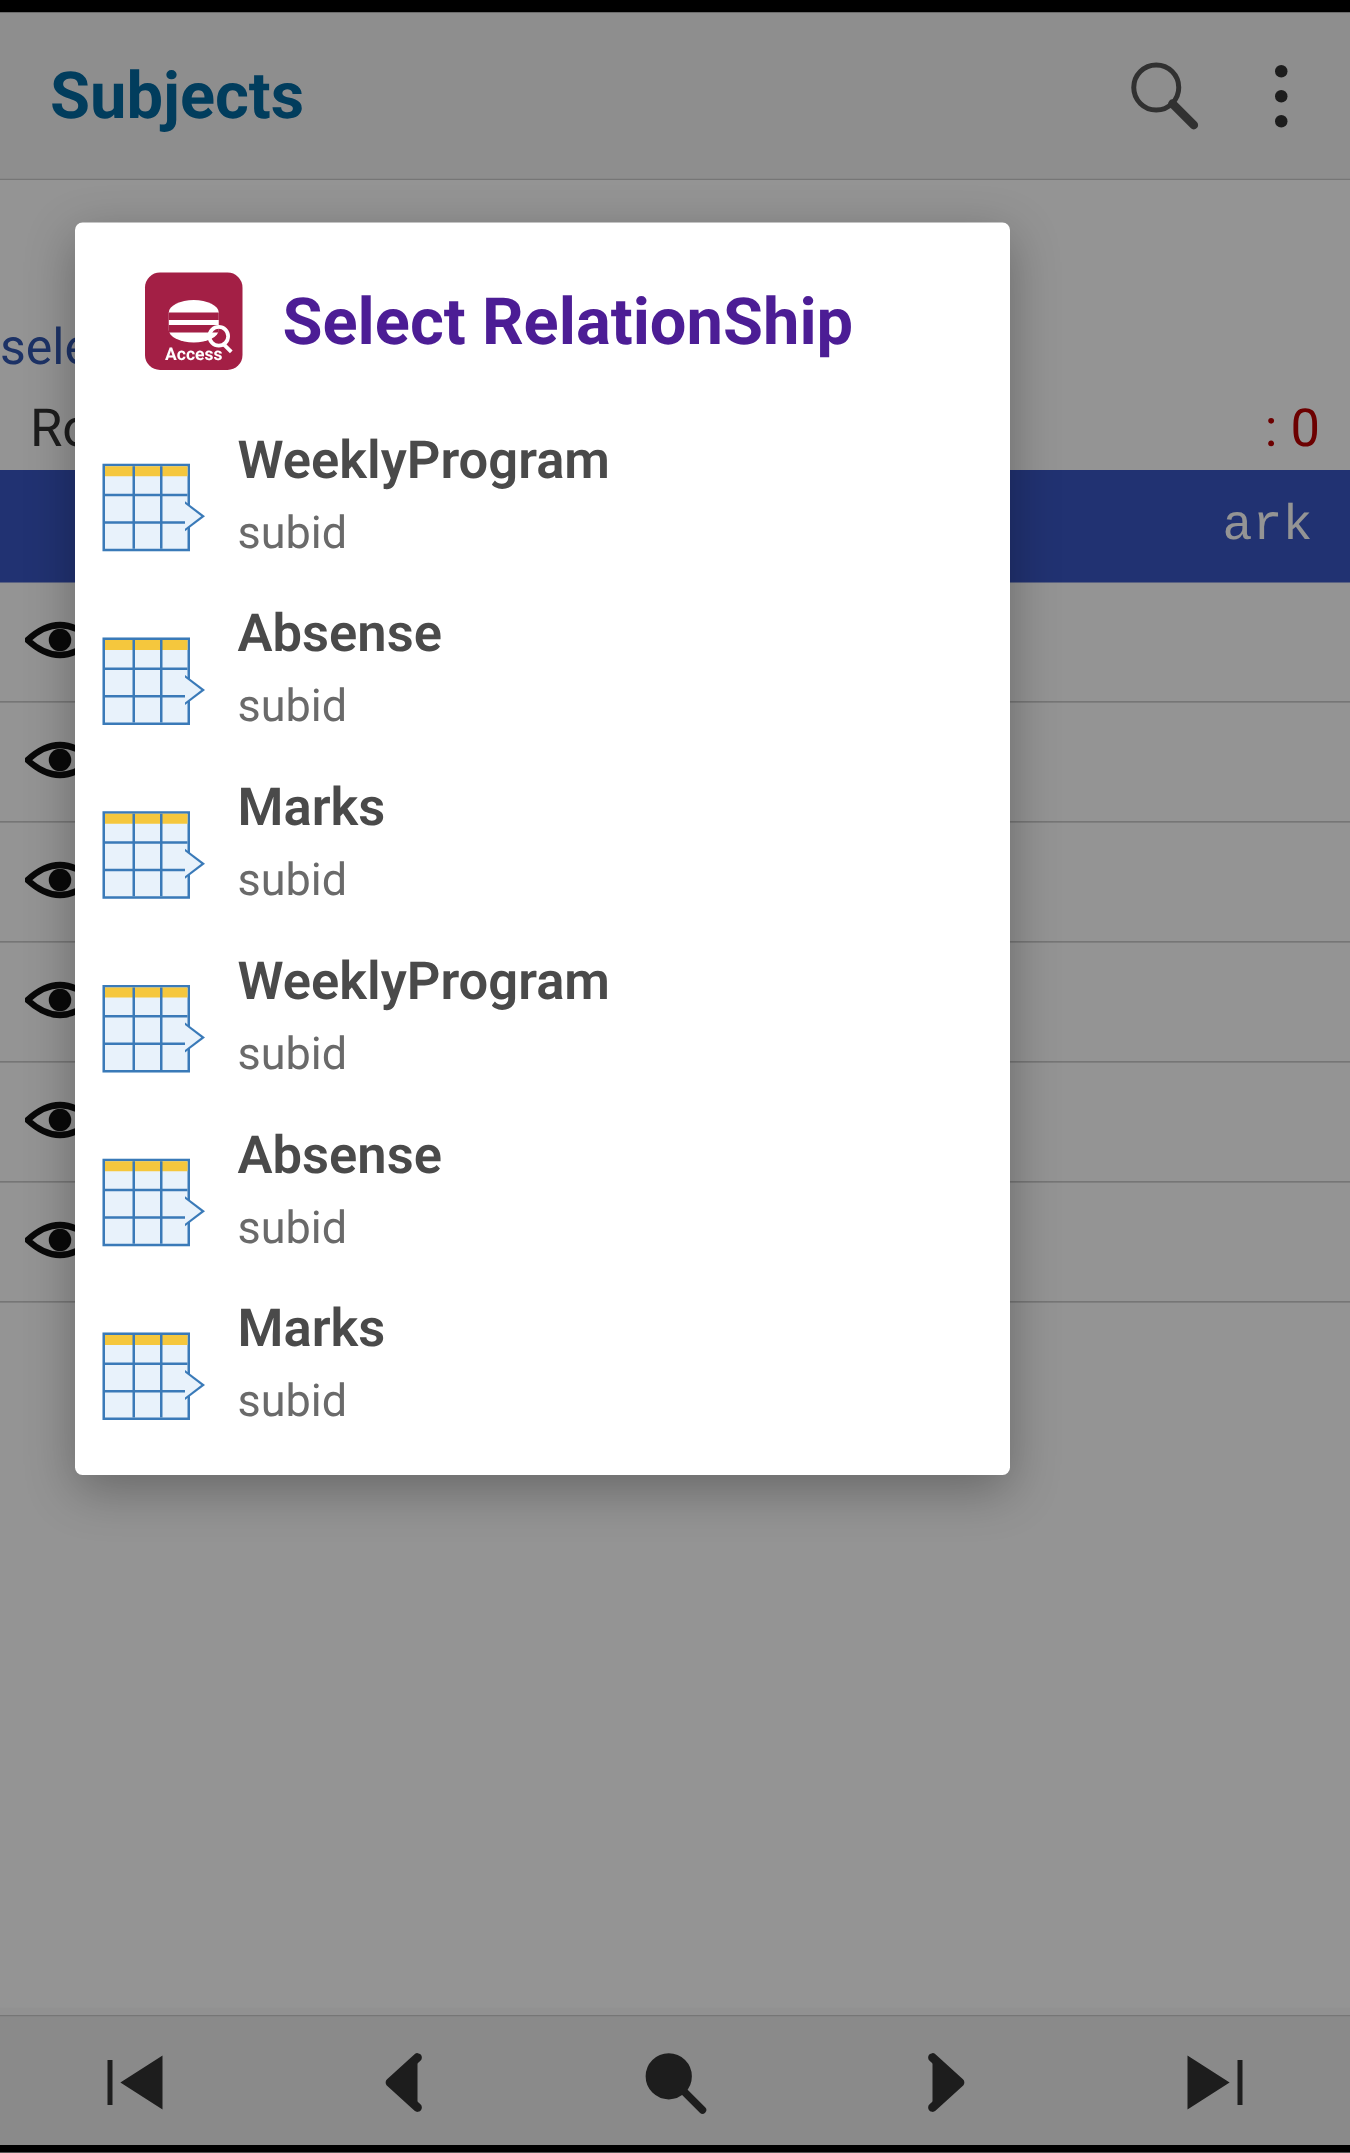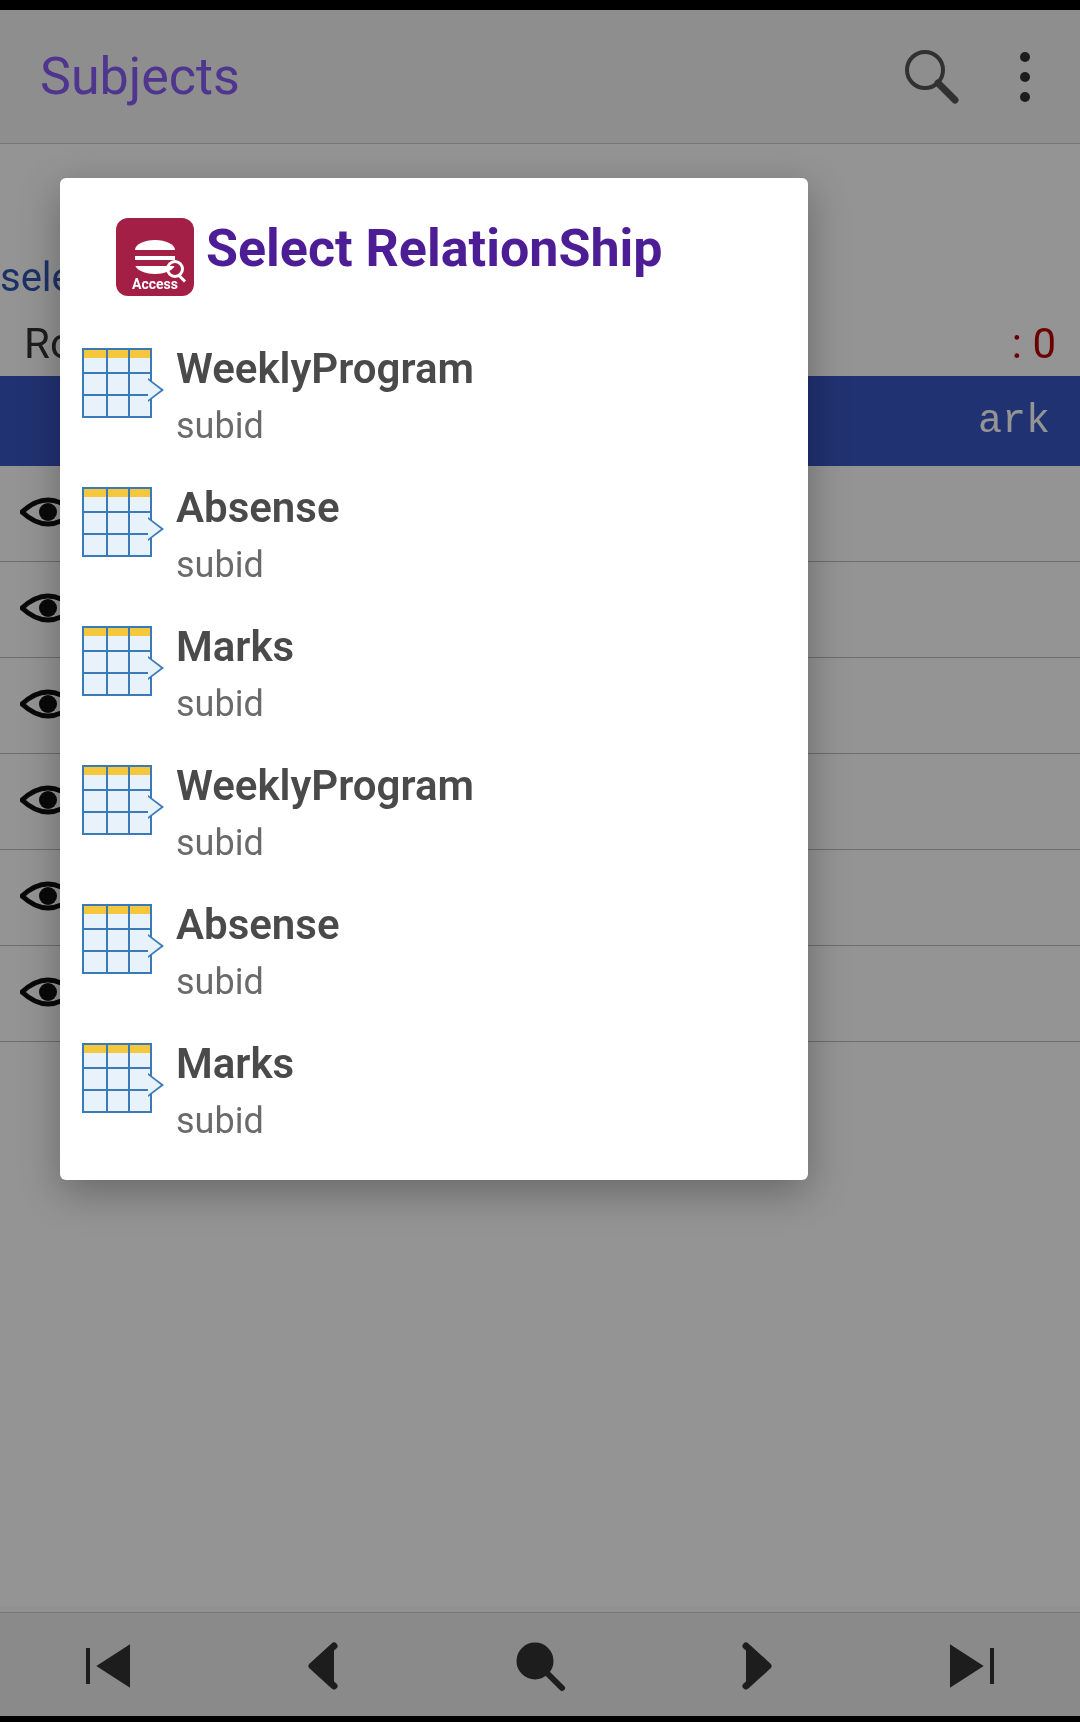--- a/index.html
+++ b/index.html
@@ -3,21 +3,21 @@
 <meta charset="utf-8">
 <style>
   * { box-sizing: border-box; margin: 0; padding: 0; }
   html, body { width: 1080px; height: 1722px; font-family: Roboto, Arial, sans-serif; background: #000; overflow: hidden; }
   
   .screen { width: 1080px; height: 1722px; background: #fafafa; position: relative; }
   
   .status-bar { height: 10px; background: #000; }
   
   .app-bar { height: 134px; background: #f5f5f5; border-bottom: 1px solid #ccc; display: flex; align-items: center; padding: 0 40px 0 40px; }
-  .app-bar-title { font-size: 52px; font-weight: 400; color: #8b5cf6; flex: 1; }
+  .app-bar-title { font-size: 52px; font-weight: 700; color: #0369a1; flex: 1; }
   .app-bar-actions { display: flex; align-items: center; gap: 50px; }
   
   .search-icon svg { width: 60px; height: 60px; stroke: #555; fill: none; stroke-width: 4; }
   .overflow-icon { display: flex; flex-direction: column; gap: 10px; align-items: center; justify-content: center; padding: 0 10px; }
   .overflow-icon span { width: 10px; height: 10px; background: #333; border-radius: 50%; }
   
   .content { position: absolute; top: 144px; left: 0; right: 0; bottom: 116px; background: #fff; }
   .content .link-text { color: #3156b0; font-size: 40px; padding: 110px 0 0 0; }
   .content .row-info { font-size: 42px; color: #333; padding: 18px 24px 8px 24px; display: flex; justify-content: space-between; }
   .content .row-info .count { color: #b00; }
@@ -26,34 +26,34 @@
   .table-row { height: 96px; border-bottom: 1px solid #bbb; display: flex; align-items: center; padding-left: 20px; }
   .eye-icon svg { width: 56px; height: 36px; }
   
   .bottom-nav { position: absolute; bottom: 0; left: 0; right: 0; height: 110px; background: #eee; border-top: 1px solid #ccc; display: flex; justify-content: space-around; align-items: center; }
   .bottom-nav .nav-btn svg { width: 56px; height: 56px; fill: #333; stroke: #333; }
   
   .scrim { position: absolute; inset: 0; background: rgba(0,0,0,0.42); }
   
   .dialog { position: absolute; left: 60px; top: 178px; width: 748px; background: #fff; border-radius: 6px; box-shadow: 0 12px 40px rgba(0,0,0,0.3); padding-bottom: 20px; }
   
-  .dialog-header { display: flex; align-items: flex-start; padding: 40px 20px 30px 56px; gap: 12px; }
+  .dialog-header { display: flex; align-items: center; padding: 40px 20px 30px 56px; gap: 32px; }
   .app-icon { width: 78px; height: 78px; background: #a31f45; border-radius: 12px; display: flex; flex-direction: column; align-items: center; justify-content: center; position: relative; }
   .app-icon .db { width: 40px; height: 34px; background: #fff; border-radius: 20px / 10px; position: relative; }
   .app-icon .db::before, .app-icon .db::after { content:""; position:absolute; left:0; right:0; height: 6px; background: #a31f45; }
   .app-icon .db::before { top: 10px; }
   .app-icon .db::after { top: 20px; }
   .app-icon .label { color: #fff; font-size: 14px; font-weight: 700; position: absolute; bottom: 4px; }
   .app-icon .mag { position: absolute; right: 10px; bottom: 18px; width: 18px; height: 18px; border: 3px solid #fff; border-radius: 50%; }
   .app-icon .mag::after { content:""; position:absolute; width: 3px; height: 10px; background:#fff; bottom:-8px; right:-2px; transform: rotate(-45deg); }
   
   .dialog-title { font-size: 52px; font-weight: 700; color: #4c1d95; }
   
   .rel-list { }
-  .rel-item { display: flex; align-items: flex-start; padding: 18px 20px 18px 20px; gap: 16px; cursor: pointer; }
+  .rel-item { display: flex; align-items: flex-end; padding: 18px 20px 18px 20px; gap: 30px; cursor: pointer; }
   
   .table-icon { width: 80px; height: 80px; position: relative; flex-shrink: 0; }
   .table-icon .grid { position:absolute; left:2px; top:4px; width: 70px; height: 70px; border: 2px solid #3a7ab8; background: #e8f2fb; }
   .table-icon .grid::before { content:""; position:absolute; top:0; left:0; right:0; height:8px; background: #f5c73d; }
   .table-icon .grid .v1,.table-icon .grid .v2,.table-icon .grid .v3 { position:absolute; top:0; bottom:0; width:2px; background:#3a7ab8; }
   .table-icon .grid .v1{left:22px}.table-icon .grid .v2{left:44px}
   .table-icon .grid .h1,.table-icon .grid .h2,.table-icon .grid .h3 { position:absolute; left:0; right:0; height:2px; background:#3a7ab8; }
   .table-icon .grid .h1{top:22px}.table-icon .grid .h2{top:44px}
   .table-icon .arrow { position:absolute; right:-4px; top:34px; width:0; height:0; border-top:12px solid transparent; border-bottom:12px solid transparent; border-left:16px solid #3a7ab8; }
   .table-icon .arrow::after{content:"";position:absolute;left:-16px;top:-10px;width:0;height:0;border-top:10px solid transparent;border-bottom:10px solid transparent;border-left:13px solid #e8f2fb;}

